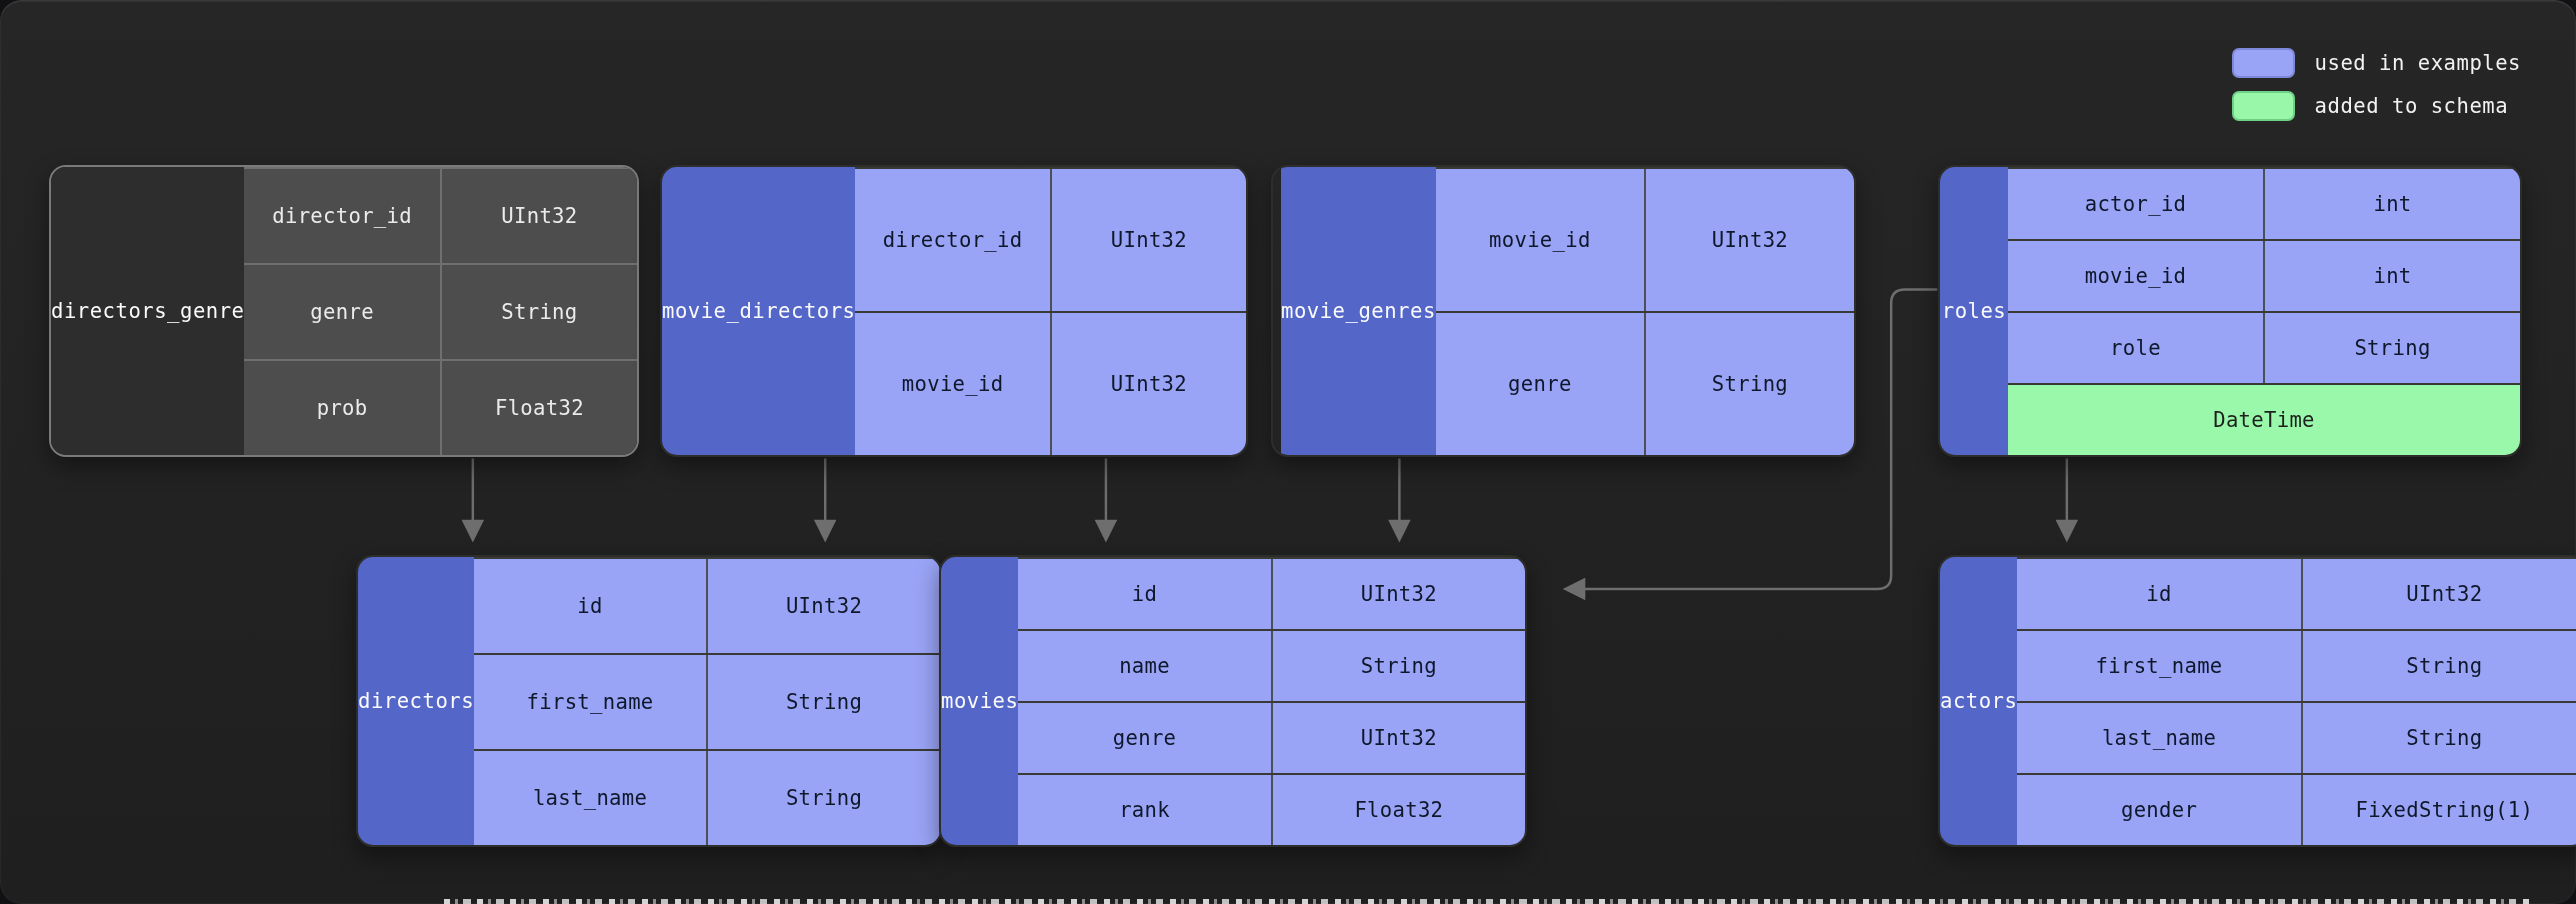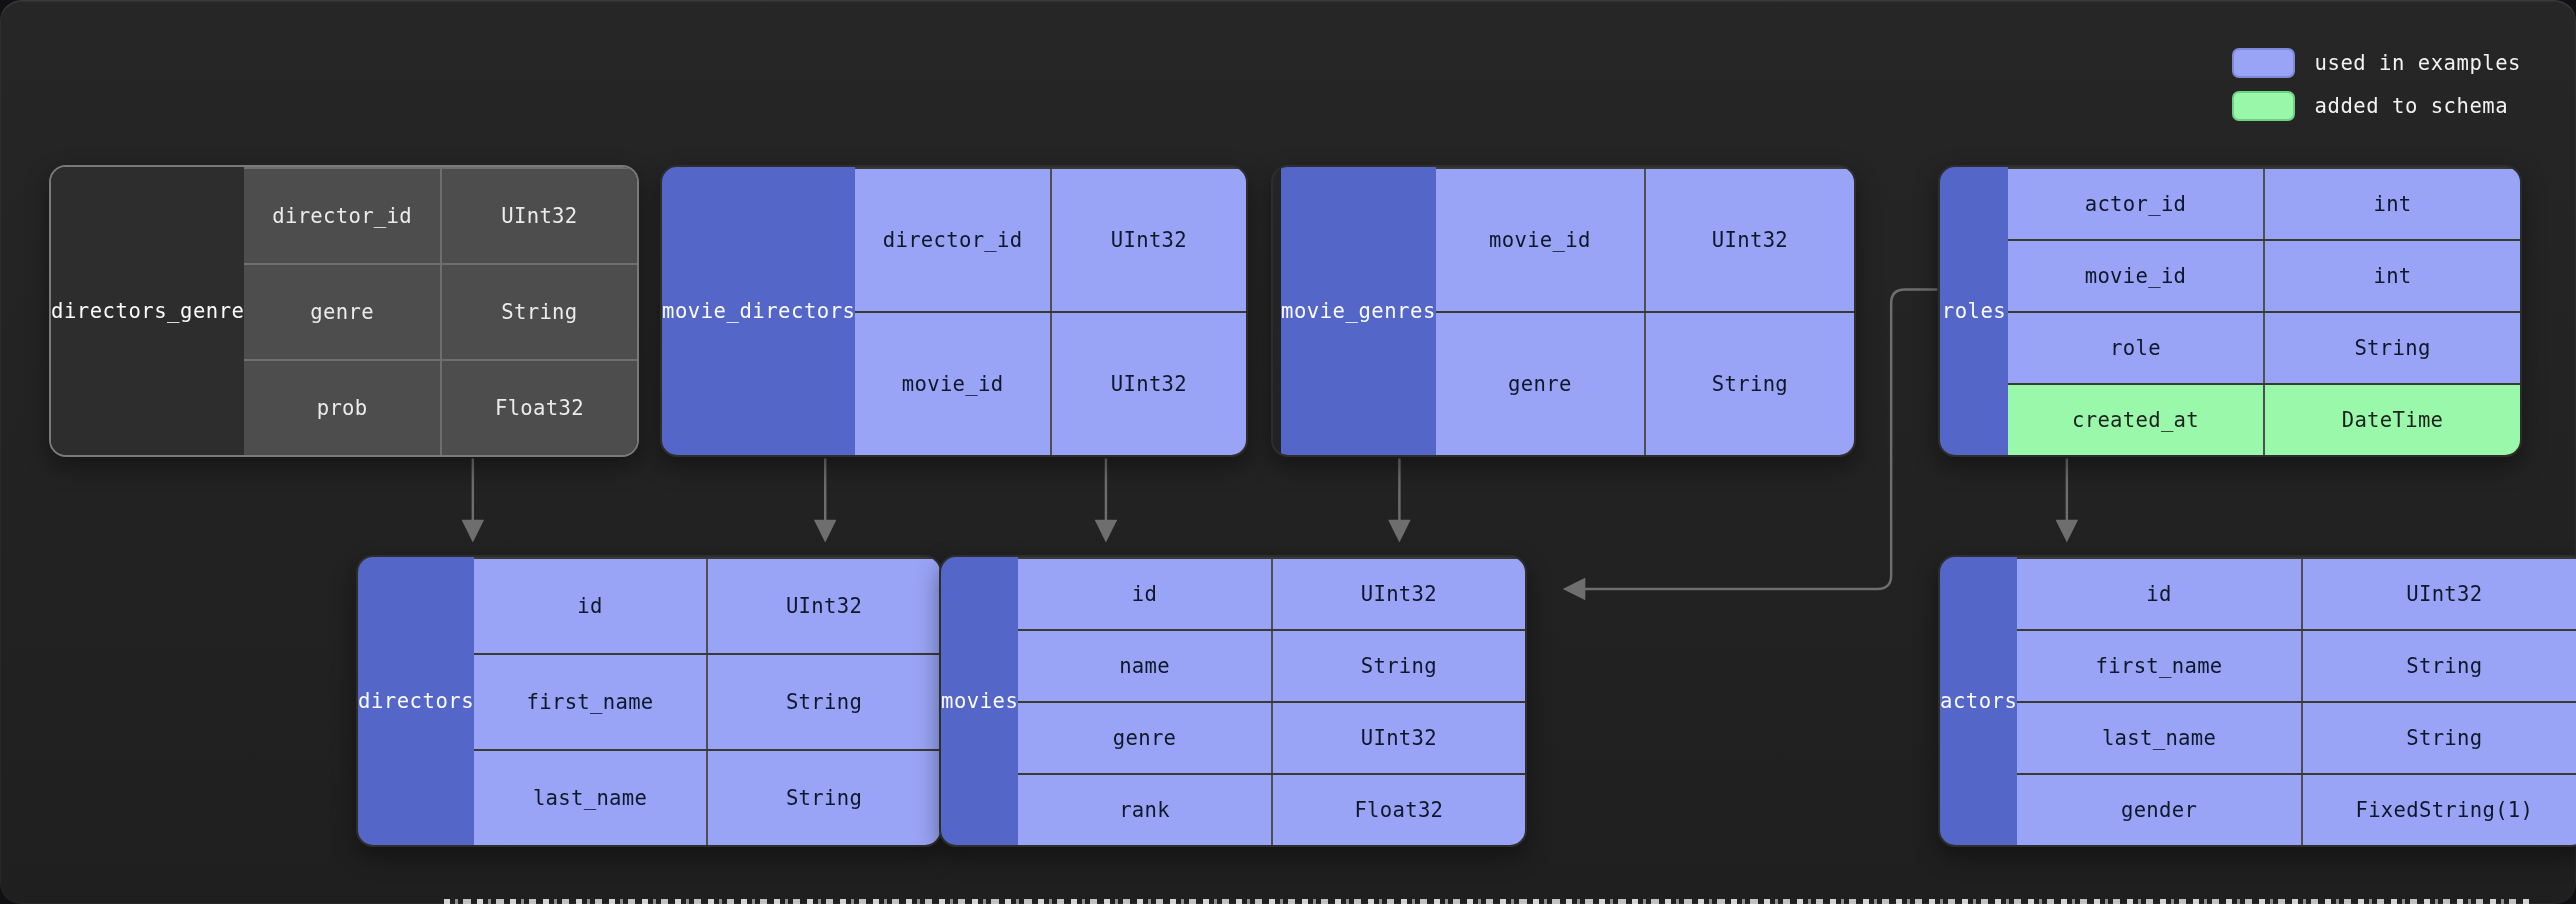--- a/index.html
+++ b/index.html
@@ -131,21 +131,20 @@
           </div>
           <div class="t-row">
             <div class="t-cell">movie_id</div>
             <div class="t-cell">int</div>
           </div>
           <div class="t-row">
             <div class="t-cell">role</div>
             <div class="t-cell">String</div>
           </div>
           <div class="t-row green">
-            <div class="t-cell">created_at</div>
             <div class="t-cell">DateTime</div>
           </div>
         </div>
       </div>
       <div class="tbl blue" style="left: 356px; top: 555px; width: 586px;">
         <div class="t-header">directors</div>
         <div class="t-body">
           <div class="t-row">
             <div class="t-cell">id</div>
             <div class="t-cell">UInt32</div>

